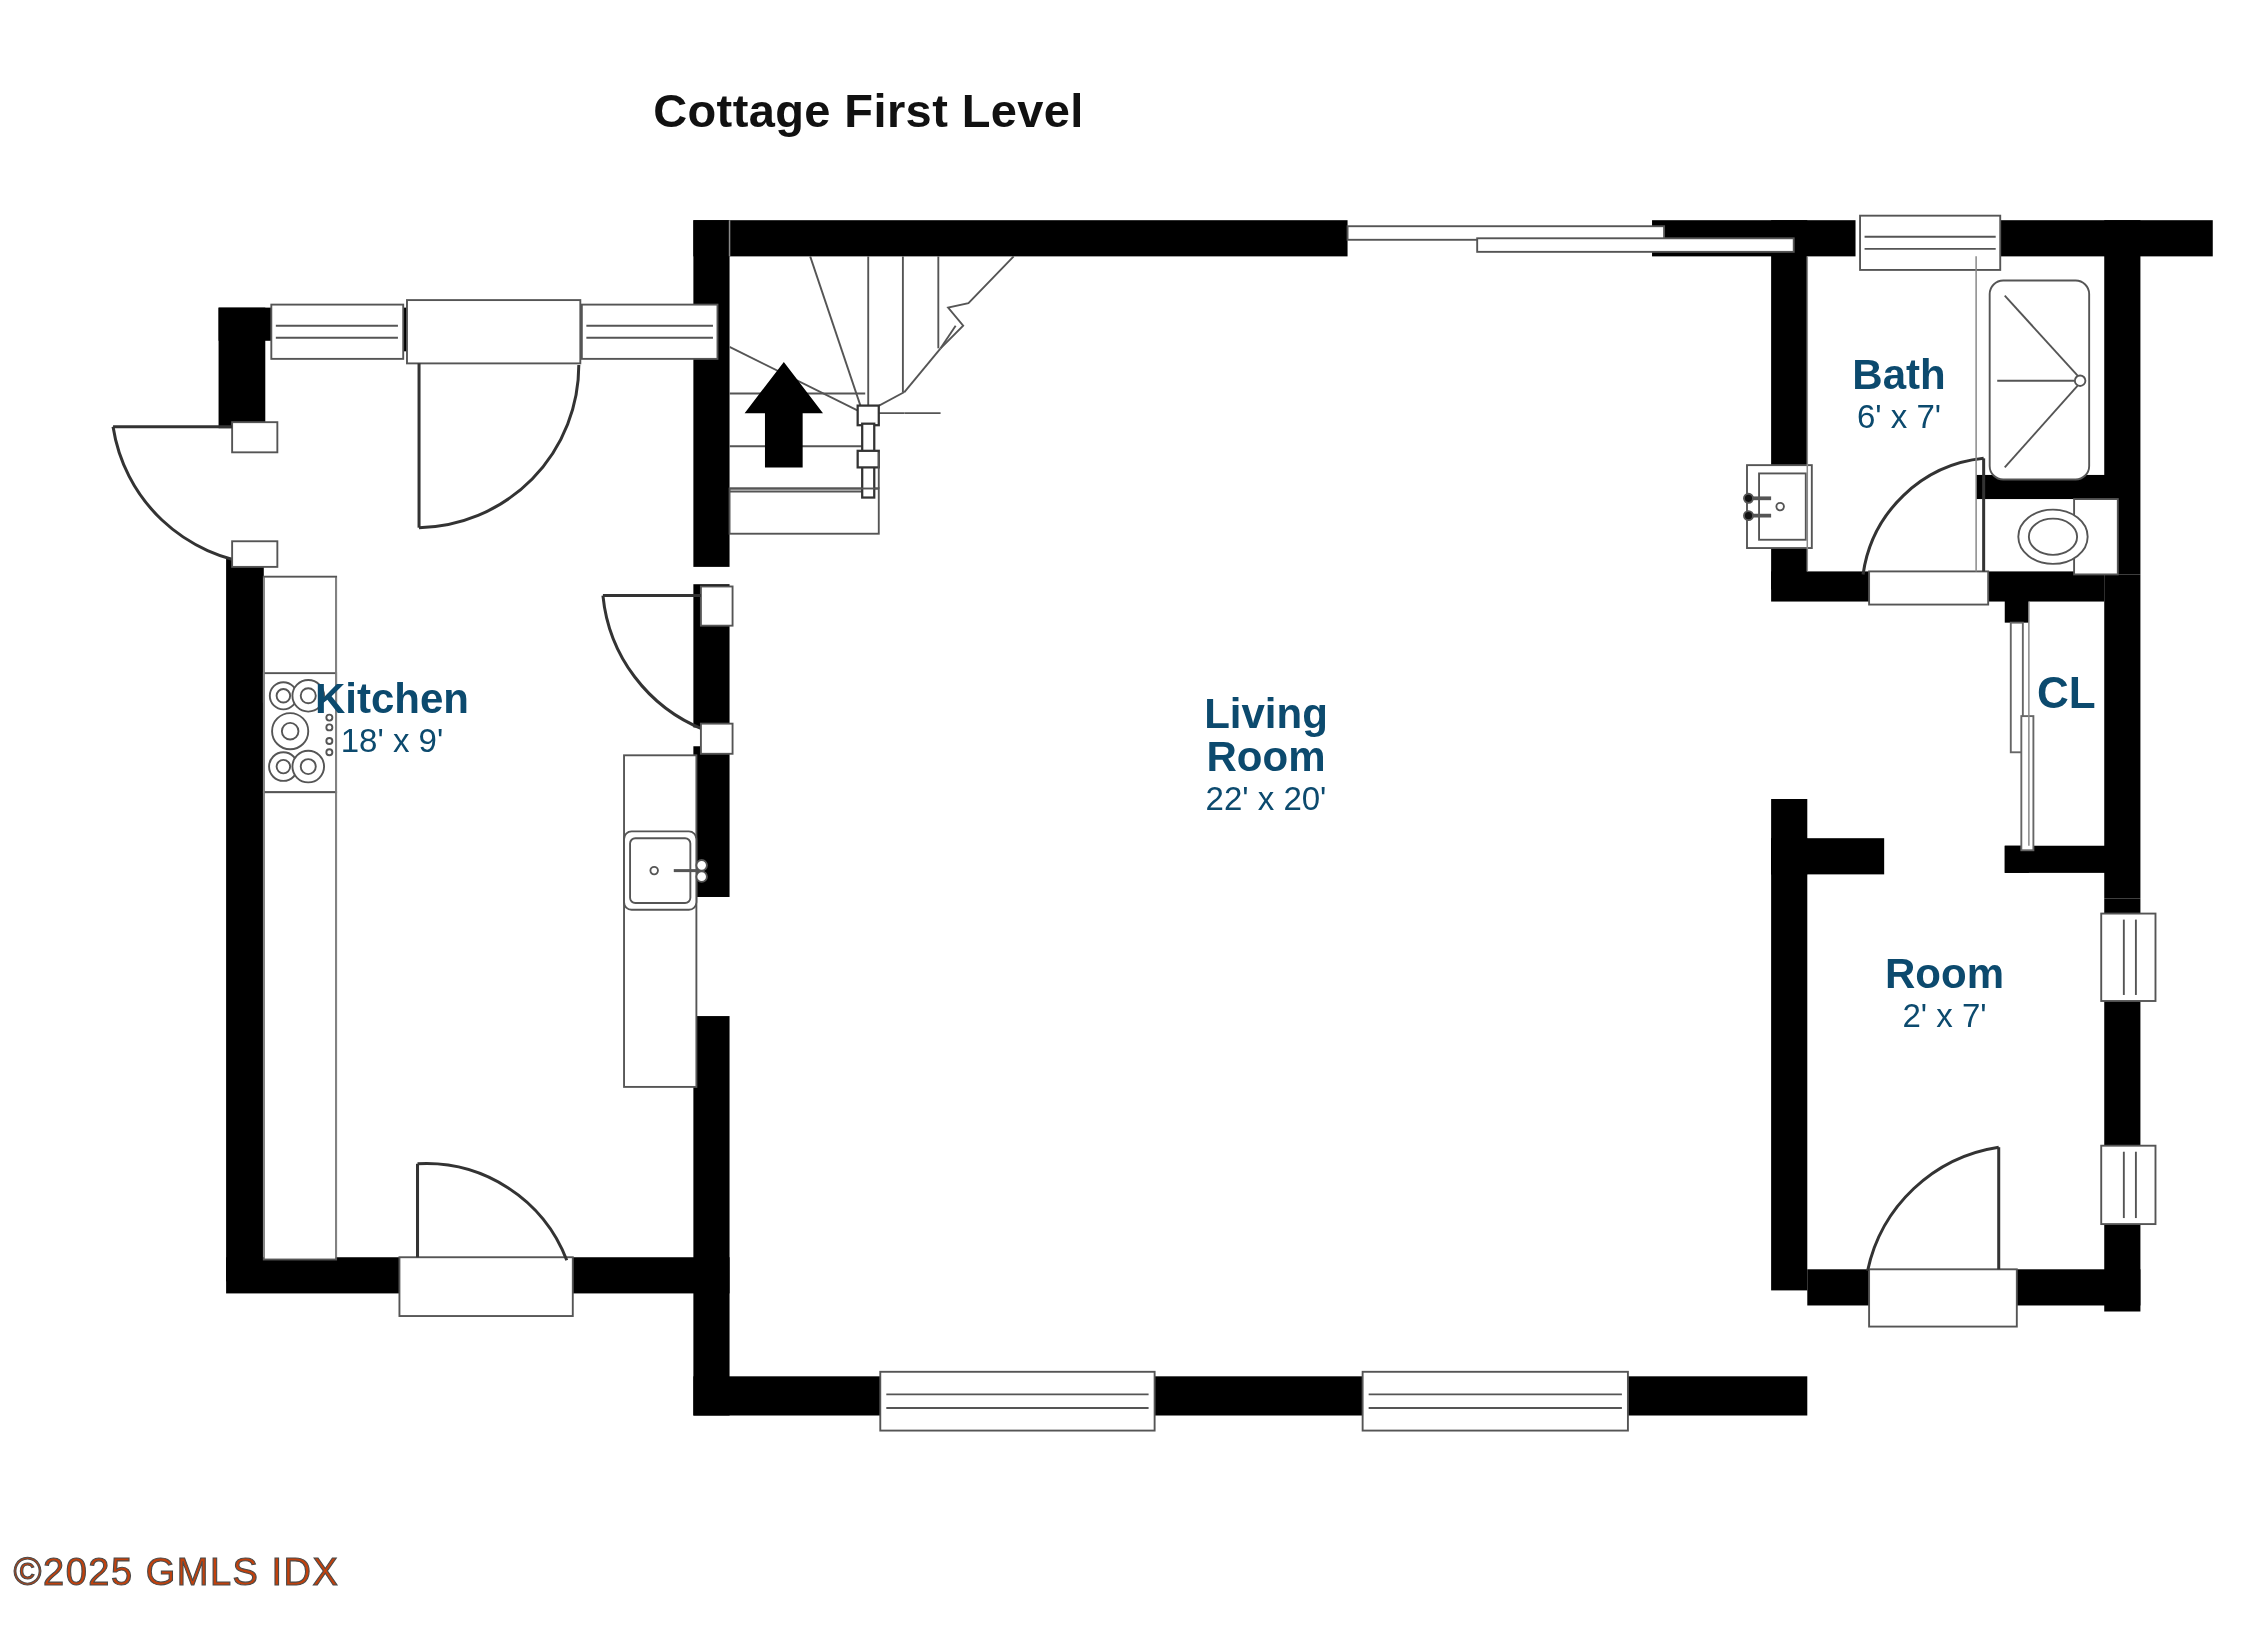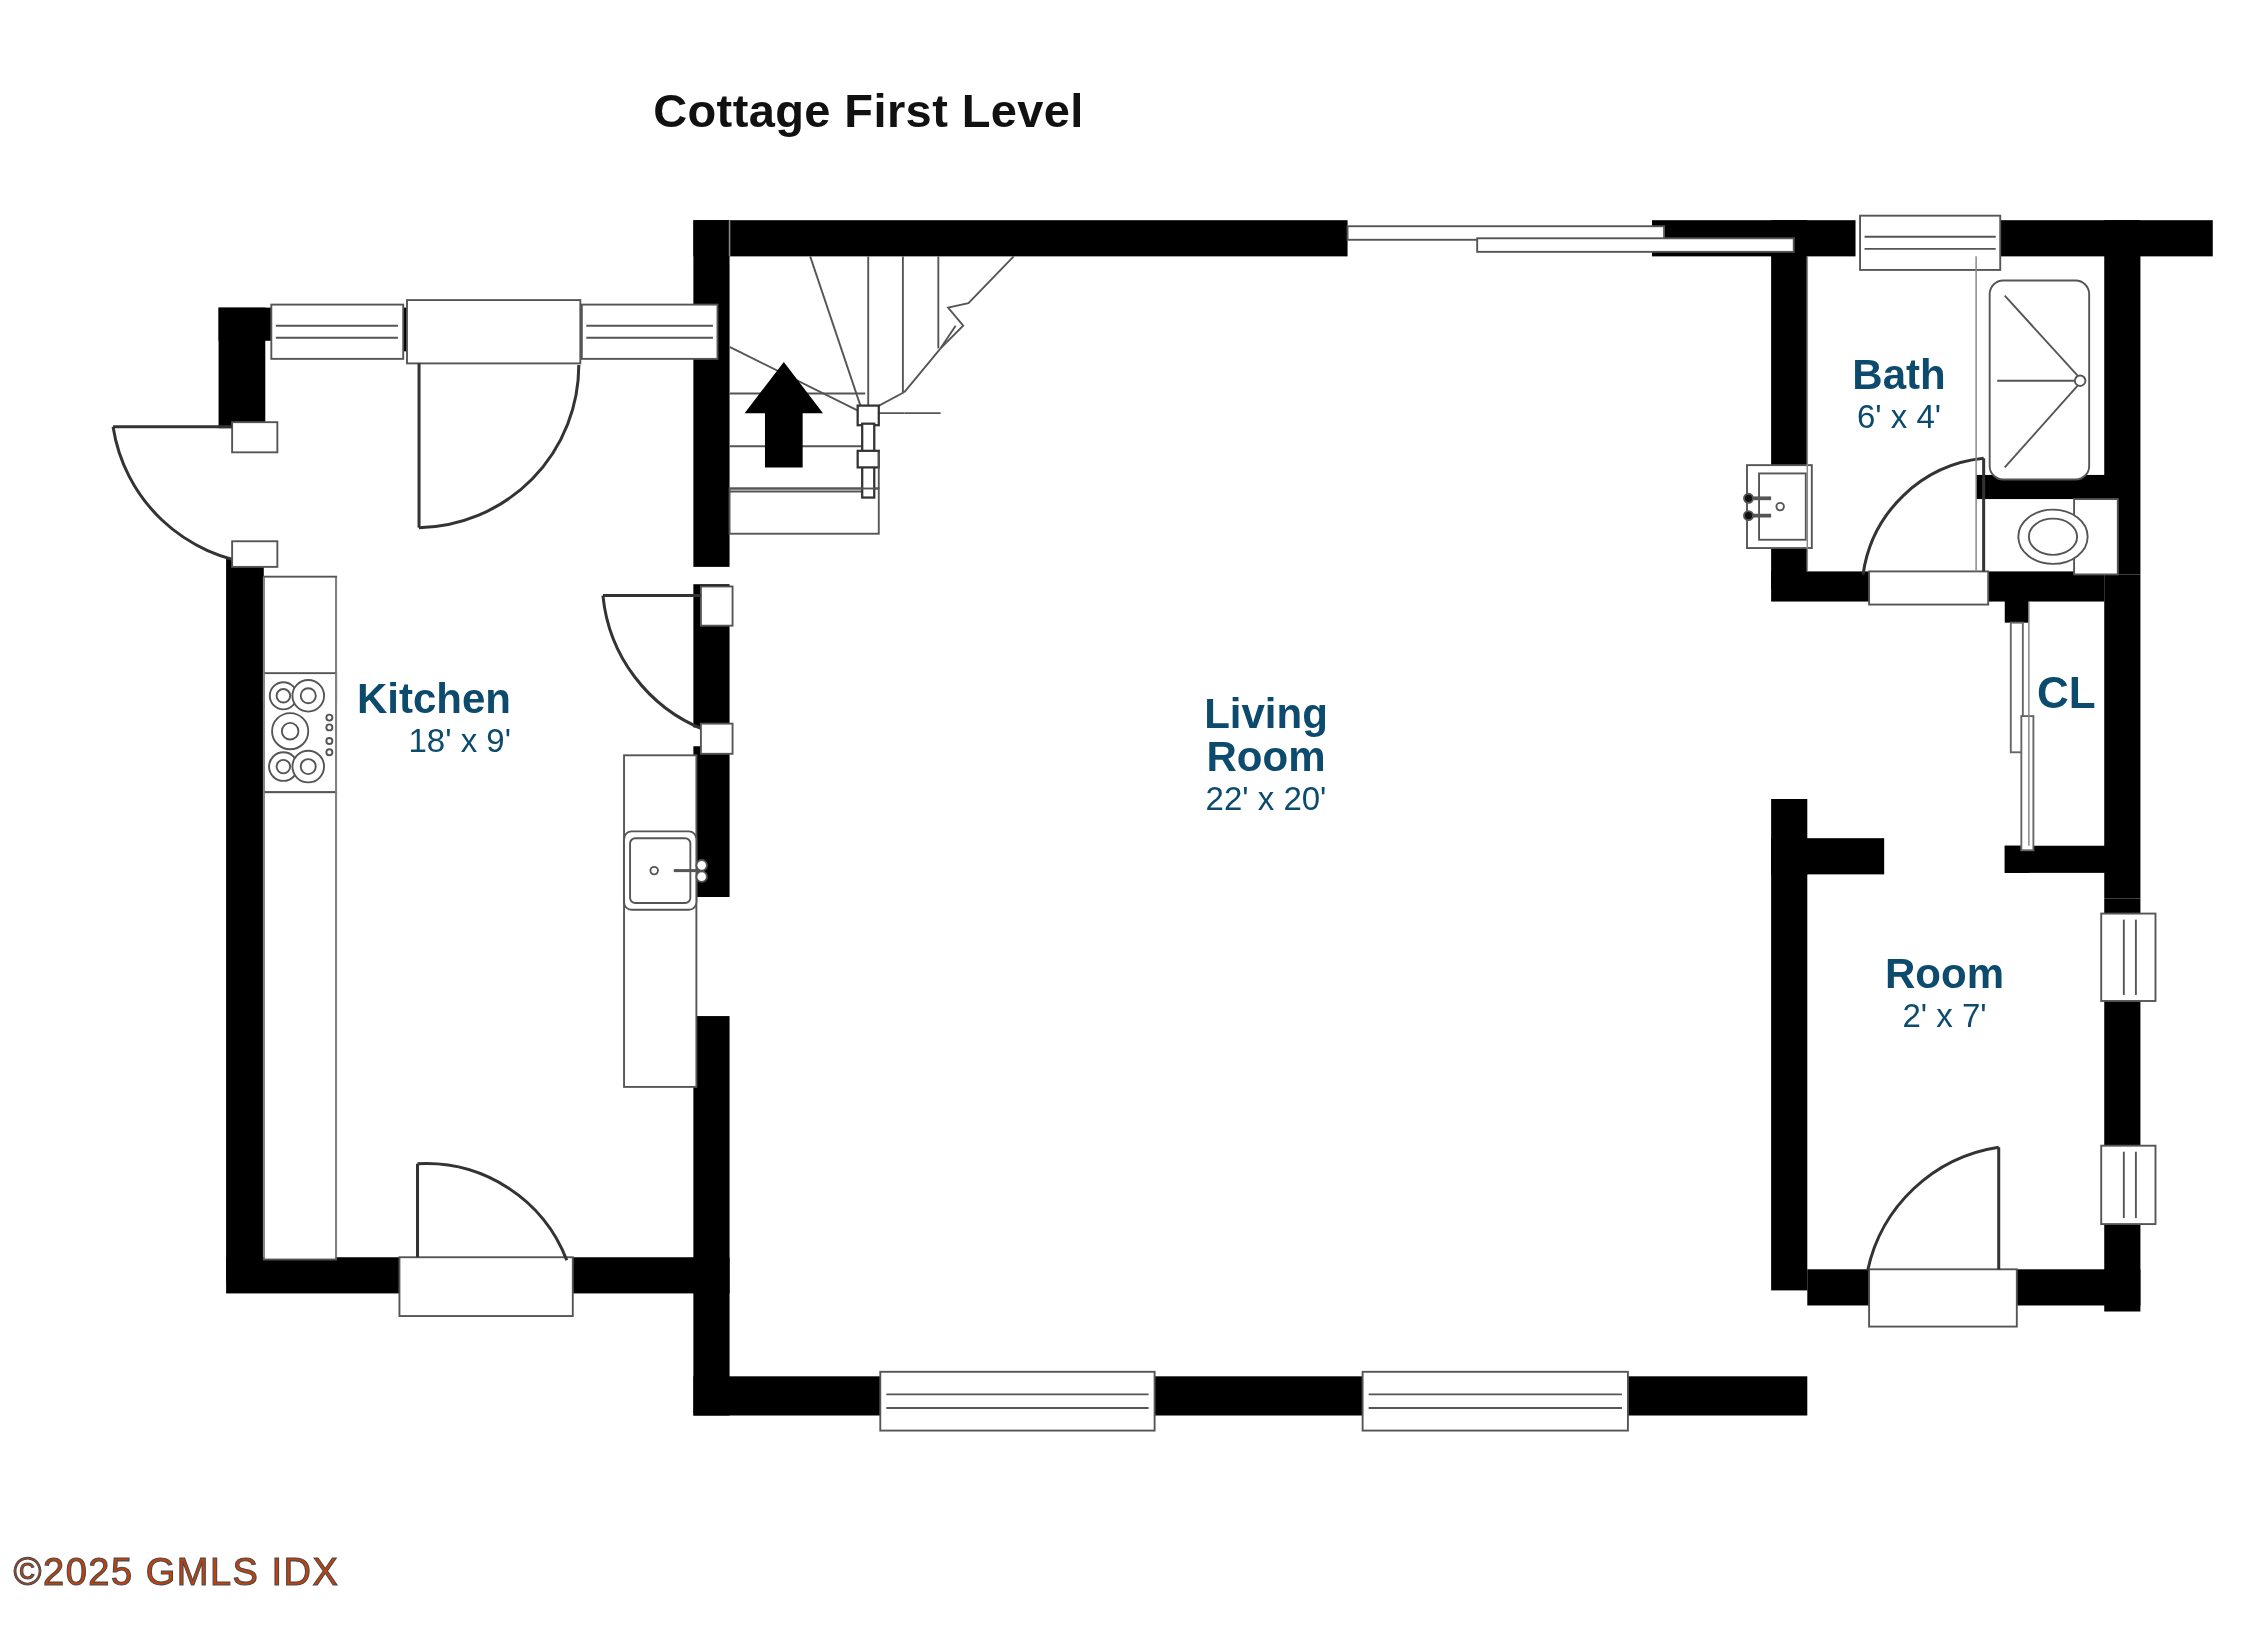--- a/index.html
+++ b/index.html
@@ -48,21 +48,21 @@
     display: block;
     font-size: 42px;
     font-weight: bold;
   }
   .room-label .rl-dims {
     display: block;
     font-size: 33px;
     font-weight: normal;
     margin-top: 3px;
   }
-  #label-kitchen { left: 255px; top: 678px; width: 256px; text-align: right; }
+  #label-kitchen { left: 264px; top: 678px; width: 256px; }
   #label-living  { left: 1123px; top: 693px; width: 286px; }
   #label-bath    { left: 1801px; top: 354px; width: 196px; }
   #label-entry   { left: 1824px; top: 953px; width: 241px; }
   #label-cl      { left: 2005px; top: 671px; width: 151px; text-align: left; margin-left: 32px; }
   #label-cl .rl-name { font-size: 44px; }
 
   #copyright {
     position: absolute;
     left: 13.6px;
     top: 1551px;
@@ -349,21 +349,21 @@
 </div>
 
 <div class="room-label" id="label-living">
   <span class="rl-name">Living</span>
   <span class="rl-name">Room</span>
   <span class="rl-dims">22' x 20'</span>
 </div>
 
 <div class="room-label" id="label-bath">
   <span class="rl-name">Bath</span>
-  <span class="rl-dims">6' x 4'</span>
+  <span class="rl-dims">6' x 7'</span>
 </div>
 
 <div class="room-label" id="label-entry">
   <span class="rl-name">Room</span>
   <span class="rl-dims">2' x 7'</span>
 </div>
 
 <div class="room-label" id="label-cl">
   <span class="rl-name">CL</span>
 </div>

